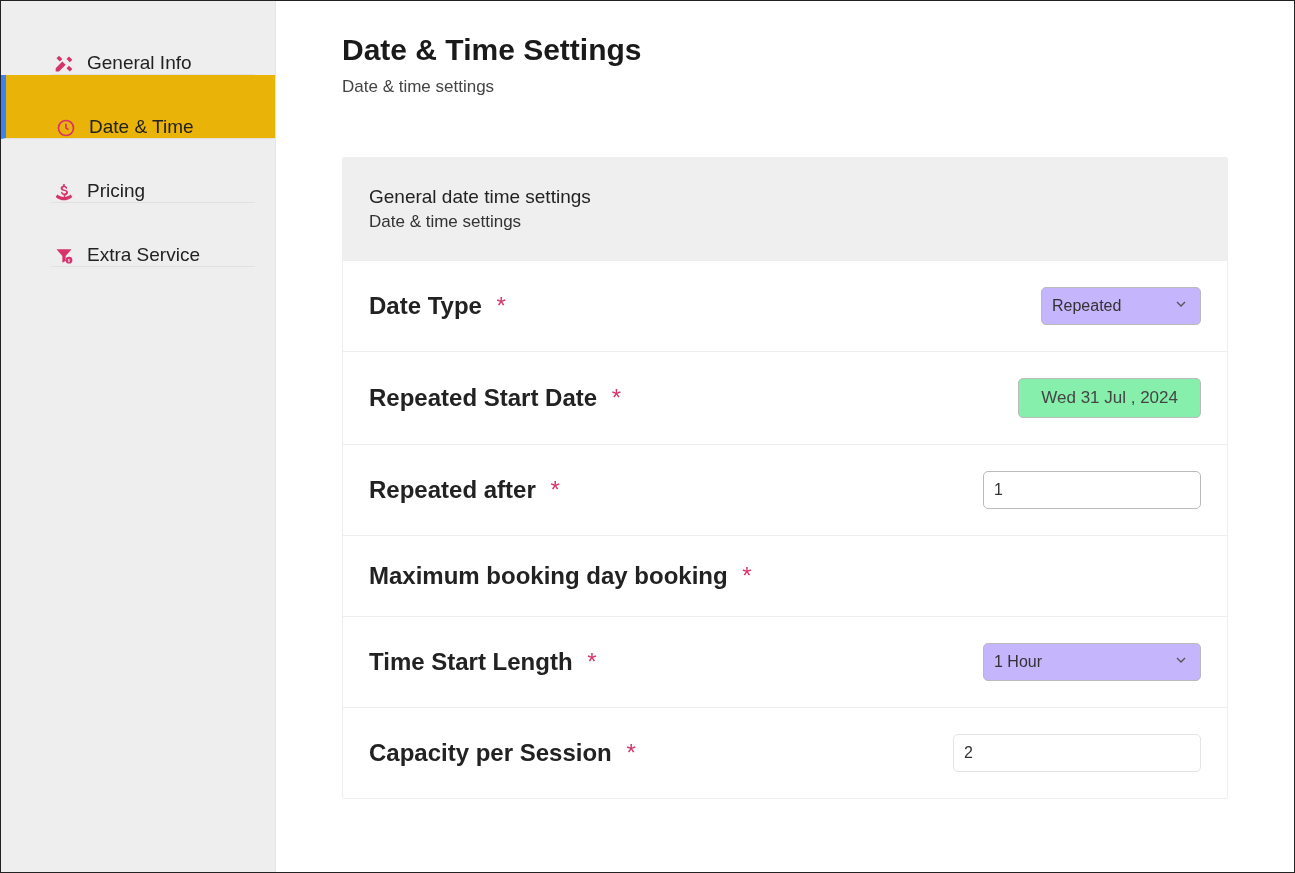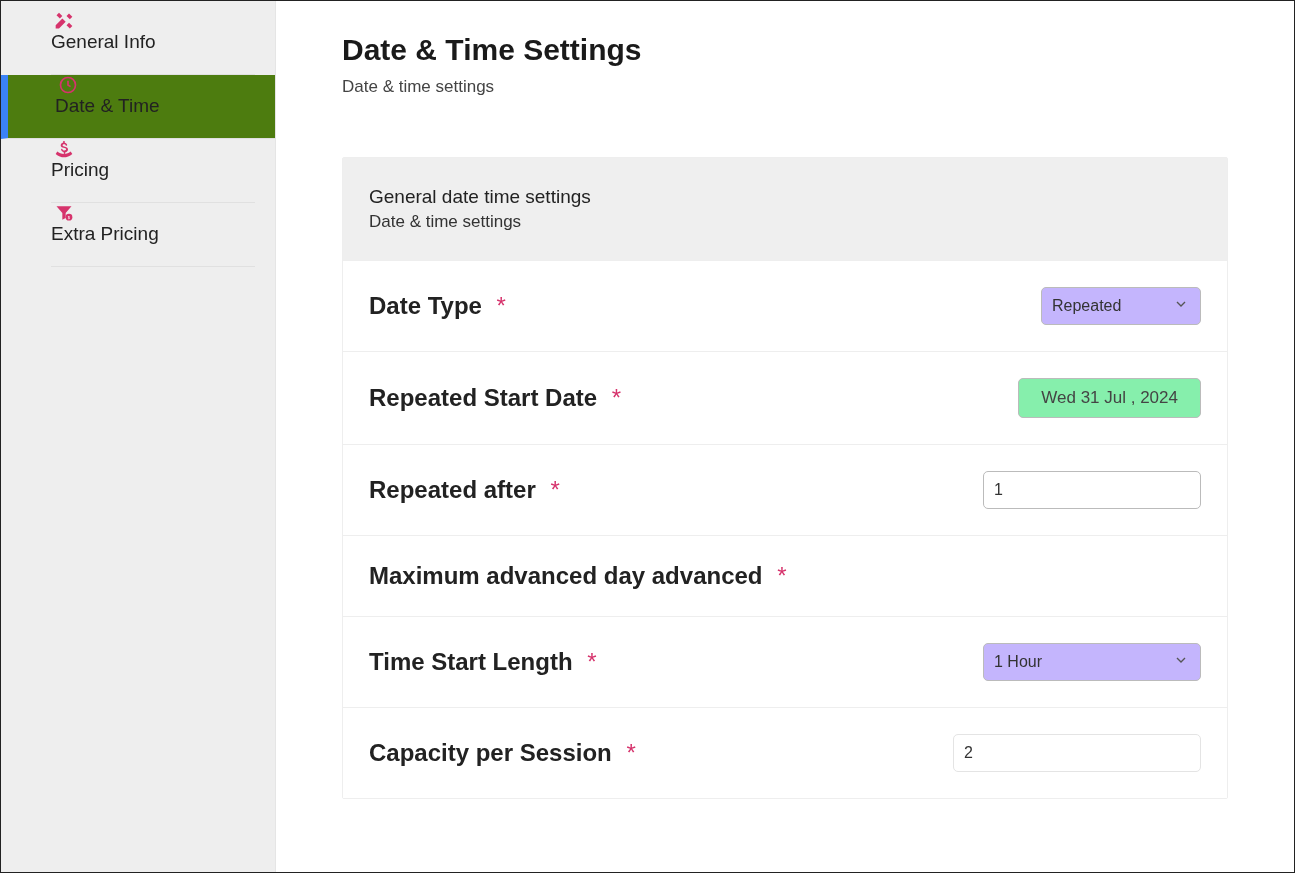--- a/index.html
+++ b/index.html
@@ -19,33 +19,32 @@
 .sidebar {
   width: 275px;
   min-width: 275px;
   background: #eeeeee;
   padding: 10px 0 0 0;
   border-right: 1px solid #e5e5e5;
 }
 .sidebar-list { list-style: none; padding: 0 20px 0 50px; }
 .sidebar-item {
   display: flex;
-  align-items: flex-start;
+  align-items: flex-end;
   height: 64px;
   border-bottom: 1px solid #e0e0e0;
   cursor: pointer;
   position: relative;
-  flex-direction: column;
 }
 .sidebar-item:last-child { border-bottom: 1px solid #e0e0e0; }
 .sidebar-list .sidebar-item.active {
-  background: #4d7c0f;
+  background: #eab308;
   margin: 0 -20px 0 -50px;
   padding-left: 50px;
-  border-left: 7px solid #3b82f6;
+  border-left: 5px solid #3b82f6;
   padding-left: 47px;
 }
 .sidebar-item .icon {
   width: 26px;
   display: inline-flex;
   justify-content: center;
   align-items: center;
   color: #d6336c;
   margin-right: 10px;
 }
@@ -205,21 +204,21 @@
       </li>
 
       <li class="sidebar-item">
         <span class="icon">
           <svg viewBox="0 0 24 24" fill="currentColor">
               <path d="M3 4h18l-7 8v6l-4 2v-8L3 4z"></path>
               <circle cx="18" cy="17" r="4"></circle>
               <text x="18" y="19.5" text-anchor="middle" font-size="5" fill="#fff">$</text>
             </svg>
         </span>
-        <span class="label">Extra Pricing</span>
+        <span class="label">Extra Service</span>
       </li>
 
     </ul>
   </nav>
 
   <main class="main">
     <h1 class="page-title">Date &amp; Time Settings</h1>
     <div class="page-subtitle">Date &amp; time settings</div>
 
     <div class="card">
@@ -258,21 +257,21 @@
           <span>Repeated after</span>
           <span class="required-star">*</span>
         </div>
         <div class="control text-wrap">
           <input class="text-input" type="text" value="1" style="">
         </div>
       </div>
 
       <div class="form-row">
         <div class="form-label">
-          <span>Maximum advanced day advanced</span>
+          <span>Maximum booking day booking</span>
           <span class="required-star">*</span>
         </div>
       </div>
 
       <div class="form-row">
         <div class="form-label">
           <span>Time Start Length</span>
           <span class="required-star">*</span>
         </div>
         <div class="control select-wrap">

